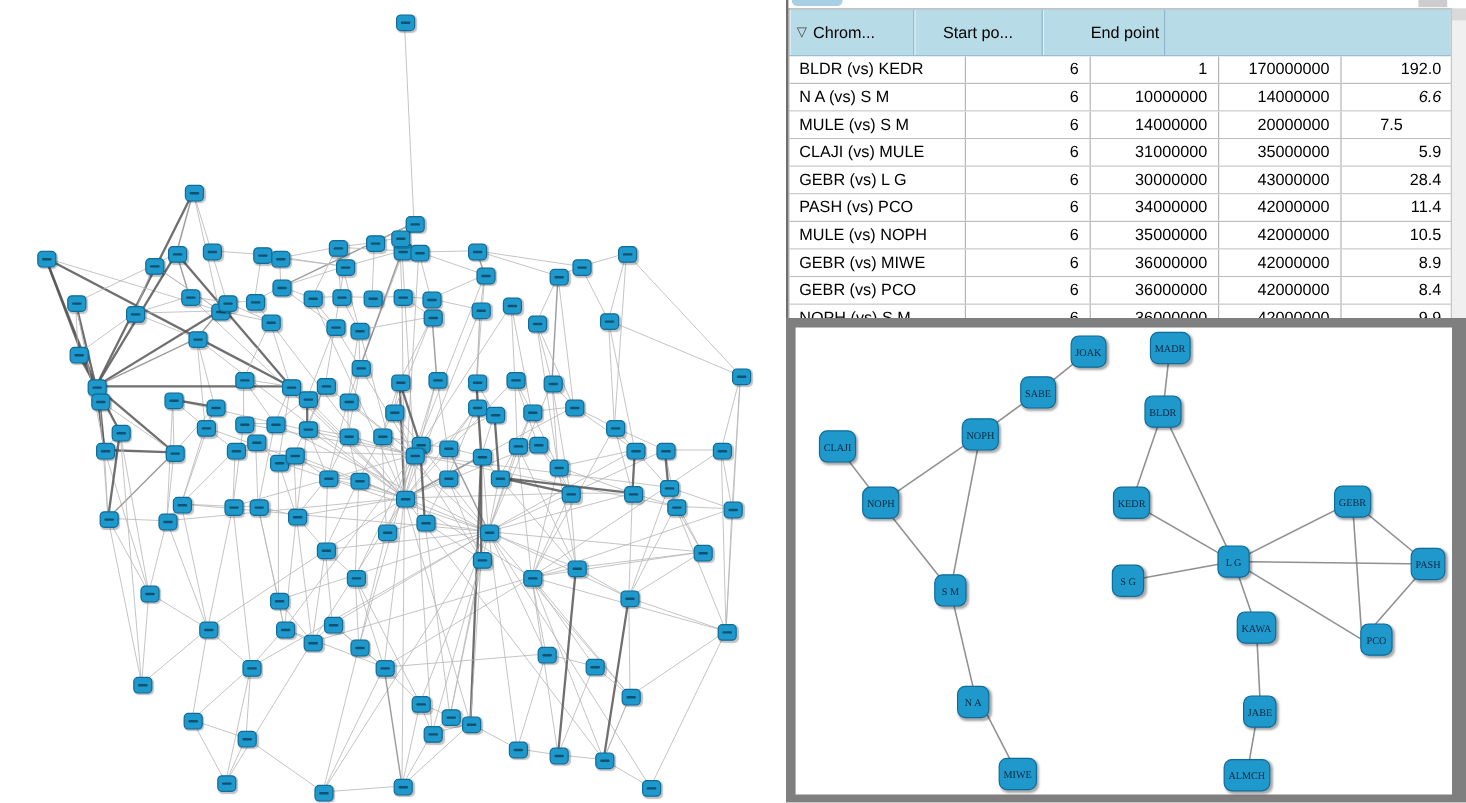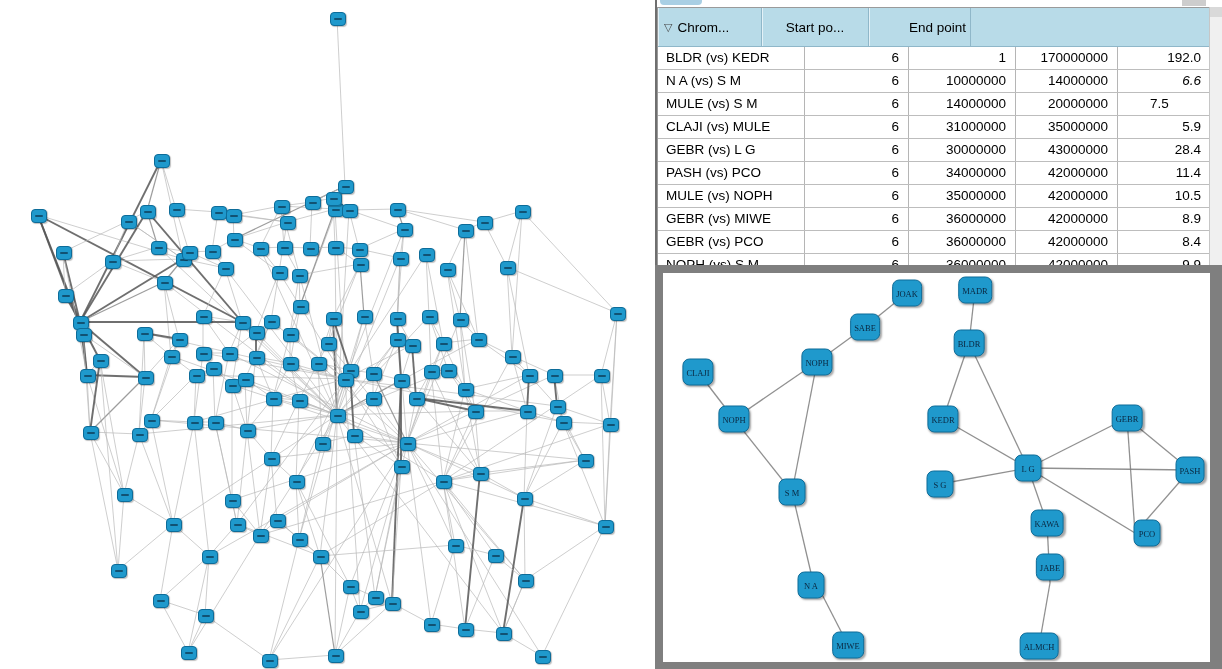--- a/index.html
+++ b/index.html
@@ -1042,18 +1042,18 @@
         <div class="sn" style="left: 71px; top: 146px;">NOPH</div>
         <div class="sn" style="left: 280px; top: 146px;">KEDR</div>
         <div class="sn" style="left: 464px; top: 145px;">GEBR</div>
         <div class="sn" style="left: 365px; top: 195px;">L G</div>
         <div class="sn" style="left: 527px; top: 197px;">PASH</div>
         <div class="sn" style="left: 277px; top: 211px;">S G</div>
         <div class="sn" style="left: 129px; top: 219px;">S M</div>
         <div class="sn" style="left: 384px; top: 250px;">KAWA</div>
         <div class="sn" style="left: 472px; top: 260px; margin-left: 12px;">PCO</div>
         <div class="sn" style="left: 148px; top: 312px;">N A</div>
-        <div class="sn" style="left: 387px; top: 294px; text-align: center;">JABE</div>
+        <div class="sn" style="left: 387px; top: 320px; text-align: center;">JABE</div>
         <div class="sn" style="left: 185px; top: 372px;">MIWE</div>
         <div class="sn" style="left: 376px; top: 373px;">ALMCH</div>
       </div>
   </div>
 </div>
 
 </body></html>

